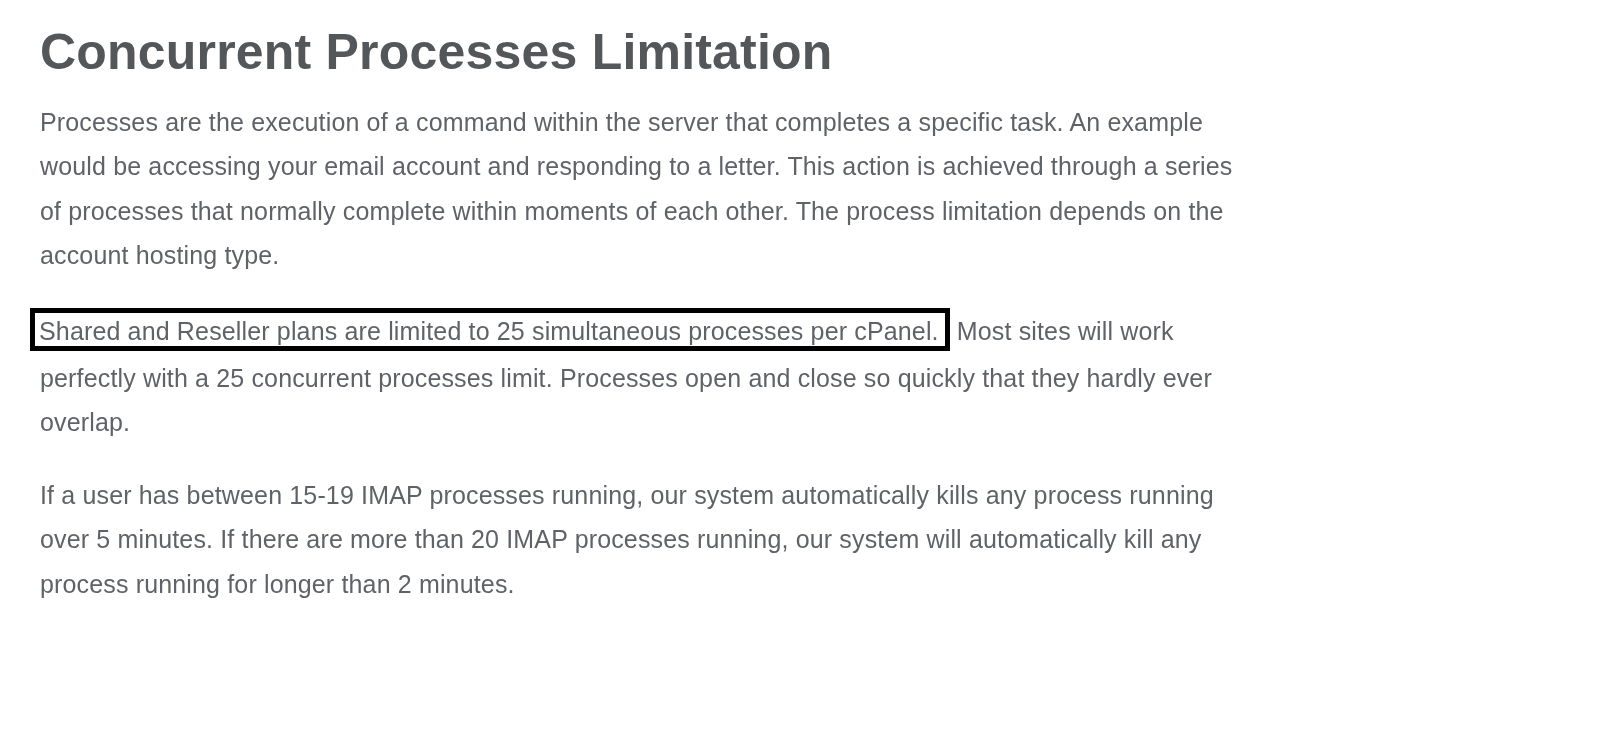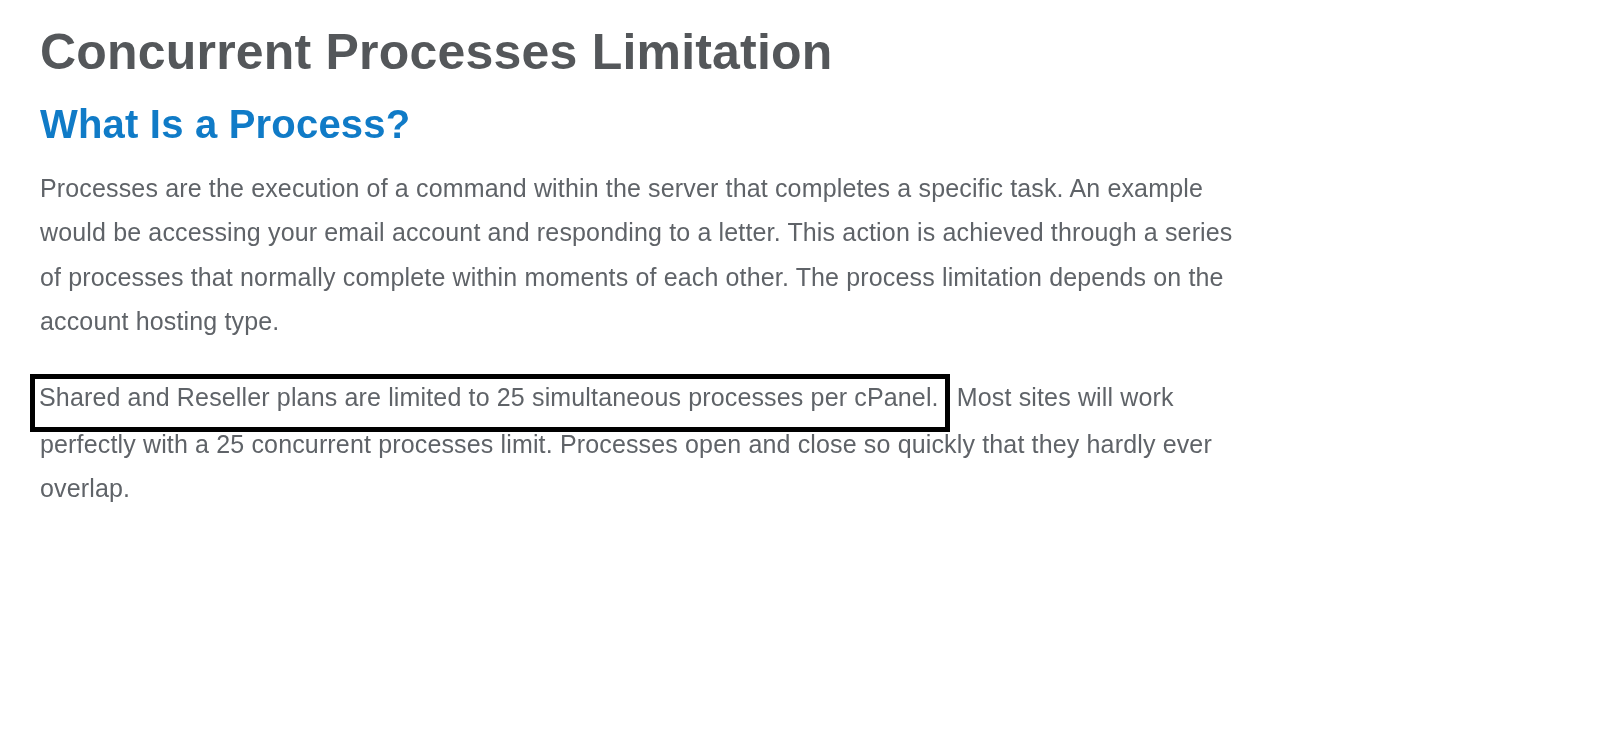--- a/index.html
+++ b/index.html
@@ -35,37 +35,37 @@
     font-size: 25px;
     line-height: 1.78;
     color: #5f6368;
     margin: 8px 0 28px 0;
     letter-spacing: 0.15px;
     max-width: 1520px;
   }
   
   .boxed {
     border: 5px solid #000000;
-    padding: 4px 6px 16px 4px;
+    padding: 4px 6px 1px 4px;
     margin-left: -10px;
     display: inline;
     box-decoration-break: clone;
     -webkit-box-decoration-break: clone;
     line-height: 2.0;
   }
 </style>
 </head>
 <body>
 
 <div class="page">
 
   <h1 class="main-title">Concurrent Processes Limitation</h1>
 
-  <h2 class="section-title">What Is a Process?</h2>
 
   <p class="body">Processes are the execution of a command within the server that completes a specific task. An example would be accessing your email account and responding to a letter. This action is achieved through a series of processes that normally complete within moments of each other. The process limitation depends on the account hosting type.</p>
 
 
   <p class="body"><span class="boxed">Shared and Reseller plans are limited to 25 simultaneous processes per cPanel.</span><span> Most sites will work perfectly with a 25 concurrent processes limit. Processes open and close so quickly that they hardly ever overlap.</span></p>
 
+  <p class="body">If a user has between 15-19 IMAP processes running, our system automatically kills any process running over 5 minutes. If there are more than 20 IMAP processes running, our system will automatically kill any process running for longer than 2 minutes.</p>
 
 
 </div>
 
 </body></html>

